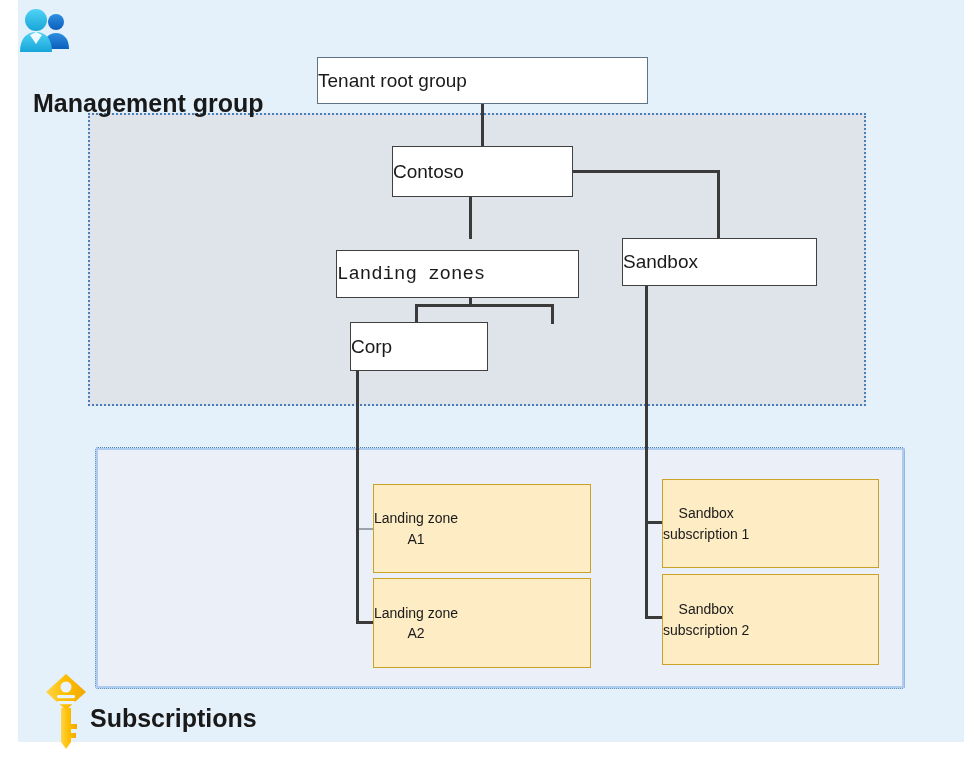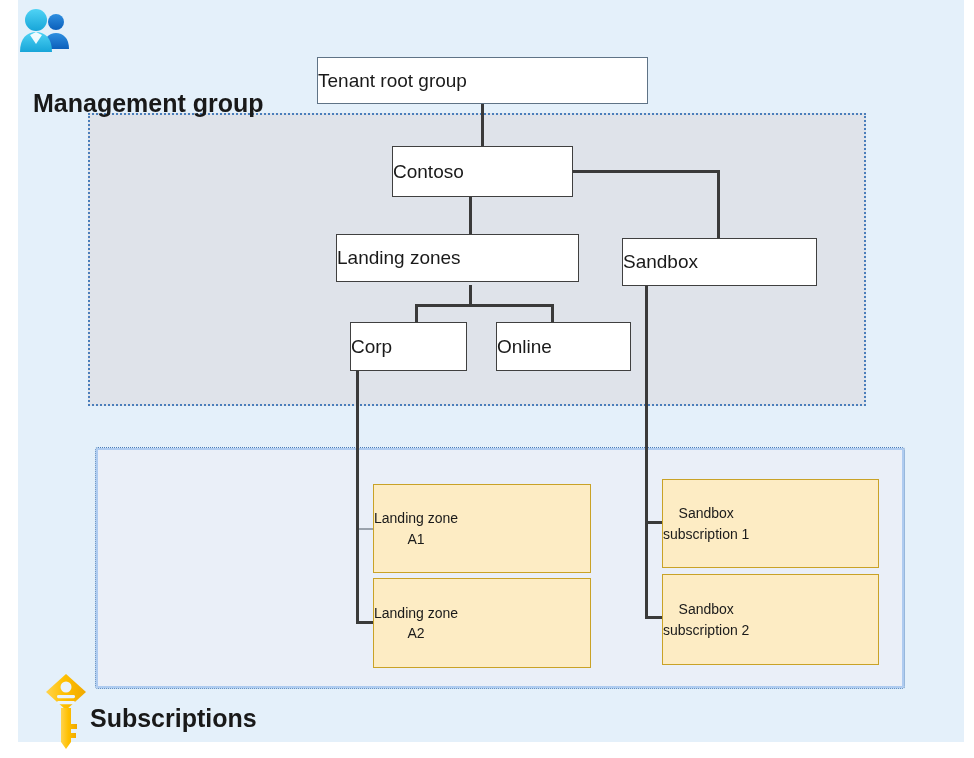--- a/index.html
+++ b/index.html
@@ -190,35 +190,32 @@
   <div id="sub-title" class="section-title">Subscriptions</div>
 
   <div id="node-tenant" class="node mg-node" style="left:317px; top:57px; width:331px; height:47px;">
     <span>Tenant root group</span>
   </div>
 
   <div class="node mg-node" style="left:392px; top:146px; width:181px; height:51px;">
     <span>Contoso</span>
   </div>
 
-  <div class="node mg-node" style="left:336px; top:234px; width:243px; height:48px;">
+  <div class="node mg-node" style="left:336px; top:250px; width:243px; height:48px;font-family:Liberation Mono, monospace;">
     <span>Landing zones</span>
   </div>
 
   <div class="node mg-node" style="left:622px; top:238px; width:195px; height:48px;">
     <span>Sandbox</span>
   </div>
 
-  <div class="node mg-node" style="left:350px; top:322px; width:117px; height:49px;">
+  <div class="node mg-node" style="left:350px; top:322px; width:138px; height:49px;">
     <span>Corp</span>
   </div>
 
-  <div class="node mg-node" style="left:496px; top:322px; width:135px; height:49px;">
-    <span>Online</span>
-  </div>
 
   <div class="node sub-node" style="left:373px; top:484px; width:218px; height:89px;">
     <span>
       <span>Landing zone</span><br>
       <span>A1</span>
     </span>
   </div>
 
   <div class="node sub-node" style="left:373px; top:578px; width:218px; height:90px;">
     <span>

